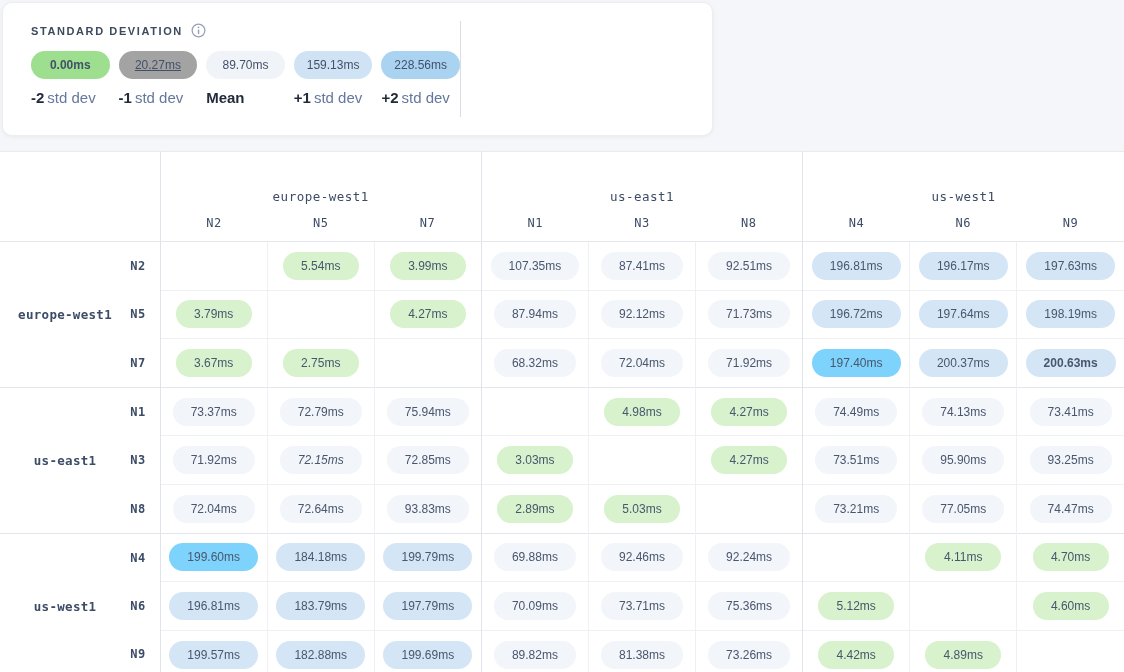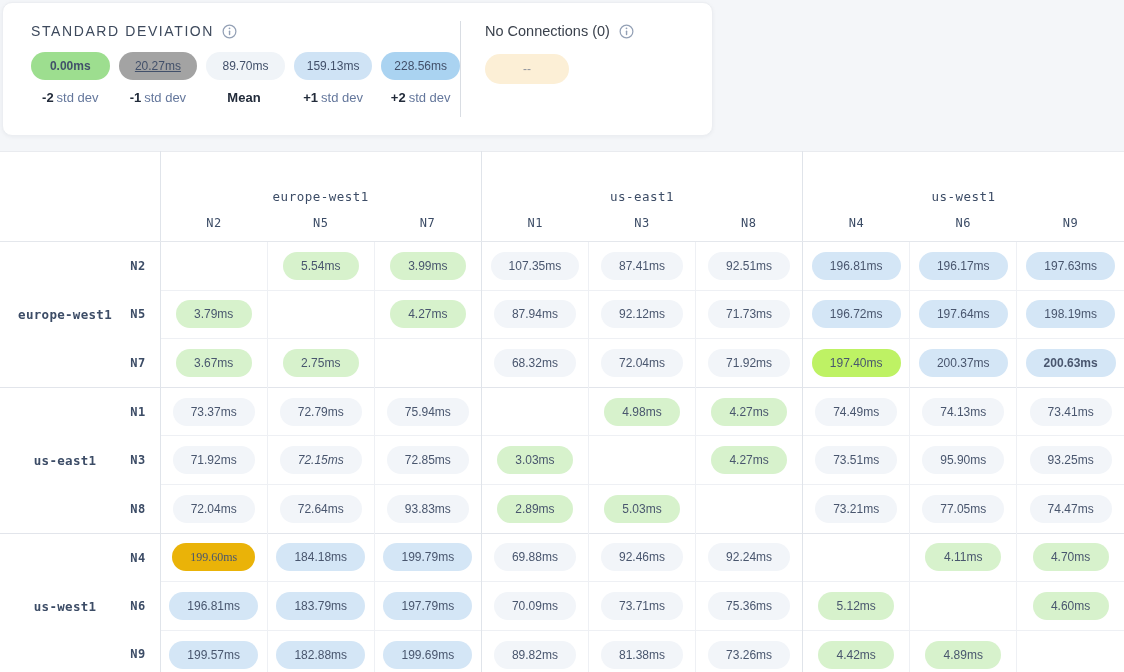--- a/index.html
+++ b/index.html
@@ -12,30 +12,30 @@
   
   .card {
     position:absolute; left:2px; top:2px; width:711px; height:134px;
     background:#ffffff; border:1px solid #eceef2; border-radius:10px;
     box-shadow:0 1px 4px rgba(20,30,60,.05);
     display:flex; box-sizing:border-box;
   }
   .legend-sec { padding:20px 0 0 28px; width:457px; box-sizing:border-box; flex:none; }
   .title-row { display:flex; align-items:center; gap:8px; }
   .legend-title {
-    font-size:14px; font-weight:normal; letter-spacing:1.6px; color:#3d495c;text-align:right;
+    font-size:11px; font-weight:bold; letter-spacing:1.6px; color:#3d495c;text-align:right;
   }
   .info-icon { display:inline-flex; cursor:pointer; }
   .chips-row { display:flex; gap:9px; margin-top:13px; }
   .legend-chip {
     width:82px; padding:7px 0; text-align:center; border-radius:999px;
     font-size:12px; color:#42506a; box-sizing:border-box;
   }
   .labels-row { display:flex; gap:9px; margin-top:10px; }
-  .stop-label { width:82px; text-align:center; font-size:13px; white-space:nowrap; }
+  .stop-label { width:82px; font-size:15px; white-space:nowrap; }
   .stop-label b { font-weight:bold; color:#222b3a; }
   .stop-label .suffix { color:#64779c; margin-left:3px; }
 
   .vdivider { width:1px; background:#d9dde3; margin:18px 0; flex:none; }
 
   .noconn-sec { padding:20px 0 0 24px; }
   .noconn-title { display:flex; align-items:center; gap:9px; font-size:14.5px; color:#3a414c; }
   .noconn-chip {
     display:inline-block; margin-top:15px; width:84px; padding:8px 0;
     text-align:center; border-radius:999px; font-size:12px; color:#8e939d;
@@ -113,33 +113,20 @@
       <span class="stop-label"><b>-2</b><span class="suffix">std dev</span></span>
       <span class="stop-label"><b>-1</b><span class="suffix">std dev</span></span>
       <span class="stop-label"><b>Mean</b><span class="suffix"></span></span>
       <span class="stop-label"><b>+1</b><span class="suffix">std dev</span></span>
       <span class="stop-label"><b>+2</b><span class="suffix">std dev</span></span>
     </div>
   </div>
 
   <div class="vdivider"></div>
 
-  <div class="noconn-sec">
-    <div class="noconn-title">
-      <span>No Connections (0)</span>
-      <span class="info-icon">
-        <svg width="15" height="15" viewBox="0 0 16 16">
-          <circle cx="8" cy="8" r="6.8" fill="none" stroke="#93a0b5" stroke-width="1.3"></circle>
-          <rect x="7.3" y="7" width="1.5" height="5" rx="0.7" fill="#93a0b5"></rect>
-          <circle cx="8" cy="4.6" r="0.95" fill="#93a0b5"></circle>
-        </svg>
-      </span>
-    </div>
-    <span class="noconn-chip" style="background: rgb(252, 239, 214);">--</span>
-  </div>
 </div>
 
 <div class="table-wrap">
   <table class="matrix" id="matrix">
     <colgroup>
       <col style="width:130px">
         <col style="width:30px">
       <col style="width:107px">
         <col style="width:107px">
         <col style="width:107px">
@@ -196,21 +183,21 @@
           <td class="data"><span class="cell-chip" style="background: rgb(212, 230, 246);">198.19ms</span></td>
         </tr>
         <tr>
           <th class="node-cell">N7</th>
           <td class="data group-start"><span class="cell-chip" style="background: rgb(215, 242, 204);">3.67ms</span></td>
           <td class="data"><span class="cell-chip" style="background: rgb(215, 242, 204);">2.75ms</span></td>
           <td class="data"></td>
           <td class="data group-start"><span class="cell-chip" style="background: rgb(242, 245, 249);">68.32ms</span></td>
           <td class="data"><span class="cell-chip" style="background: rgb(242, 245, 249);">72.04ms</span></td>
           <td class="data"><span class="cell-chip" style="background: rgb(242, 245, 249);">71.92ms</span></td>
-          <td class="data group-start"><span class="cell-chip" style="background: #bef264; text-align: right;">197.40ms</span></td>
+          <td class="data group-start"><span class="cell-chip" style="background: #7dd3fc; text-align: right;">197.40ms</span></td>
           <td class="data"><span class="cell-chip" style="background: rgb(212, 230, 246);">200.37ms</span></td>
           <td class="data"><span class="cell-chip" style="background: rgb(212, 230, 246); font-weight: bold;">200.63ms</span></td>
         </tr>
         <tr class="group-first">
           <th class="region-cell" rowspan="3">us-east1</th>
           <th class="node-cell">N1</th>
           <td class="data group-start"><span class="cell-chip" style="background: rgb(242, 245, 249);">73.37ms</span></td>
           <td class="data"><span class="cell-chip" style="background: rgb(242, 245, 249);">72.79ms</span></td>
           <td class="data"><span class="cell-chip" style="background: rgb(242, 245, 249);">75.94ms</span></td>
           <td class="data group-start"></td>
@@ -240,21 +227,21 @@
           <td class="data group-start"><span class="cell-chip" style="background: rgb(215, 242, 204);">2.89ms</span></td>
           <td class="data"><span class="cell-chip" style="background: rgb(215, 242, 204);">5.03ms</span></td>
           <td class="data"></td>
           <td class="data group-start"><span class="cell-chip" style="background: rgb(242, 245, 249);">73.21ms</span></td>
           <td class="data"><span class="cell-chip" style="background: rgb(242, 245, 249);">77.05ms</span></td>
           <td class="data"><span class="cell-chip" style="background: rgb(242, 245, 249);">74.47ms</span></td>
         </tr>
         <tr class="group-first">
           <th class="region-cell" rowspan="3">us-west1</th>
           <th class="node-cell">N4</th>
-          <td class="data group-start"><span class="cell-chip" style="background: #eab308; font-family: Liberation Serif, serif;">199.60ms</span></td>
+          <td class="data group-start"><span class="cell-chip" style="background: #7dd3fc;">199.60ms</span></td>
           <td class="data"><span class="cell-chip" style="background: rgb(212, 230, 246);">184.18ms</span></td>
           <td class="data"><span class="cell-chip" style="background: rgb(212, 230, 246);">199.79ms</span></td>
           <td class="data group-start"><span class="cell-chip" style="background: rgb(242, 245, 249);">69.88ms</span></td>
           <td class="data"><span class="cell-chip" style="background: rgb(242, 245, 249);">92.46ms</span></td>
           <td class="data"><span class="cell-chip" style="background: rgb(242, 245, 249);">92.24ms</span></td>
           <td class="data group-start"></td>
           <td class="data"><span class="cell-chip" style="background: rgb(215, 242, 204);">4.11ms</span></td>
           <td class="data"><span class="cell-chip" style="background: rgb(215, 242, 204);">4.70ms</span></td>
         </tr>
         <tr>

